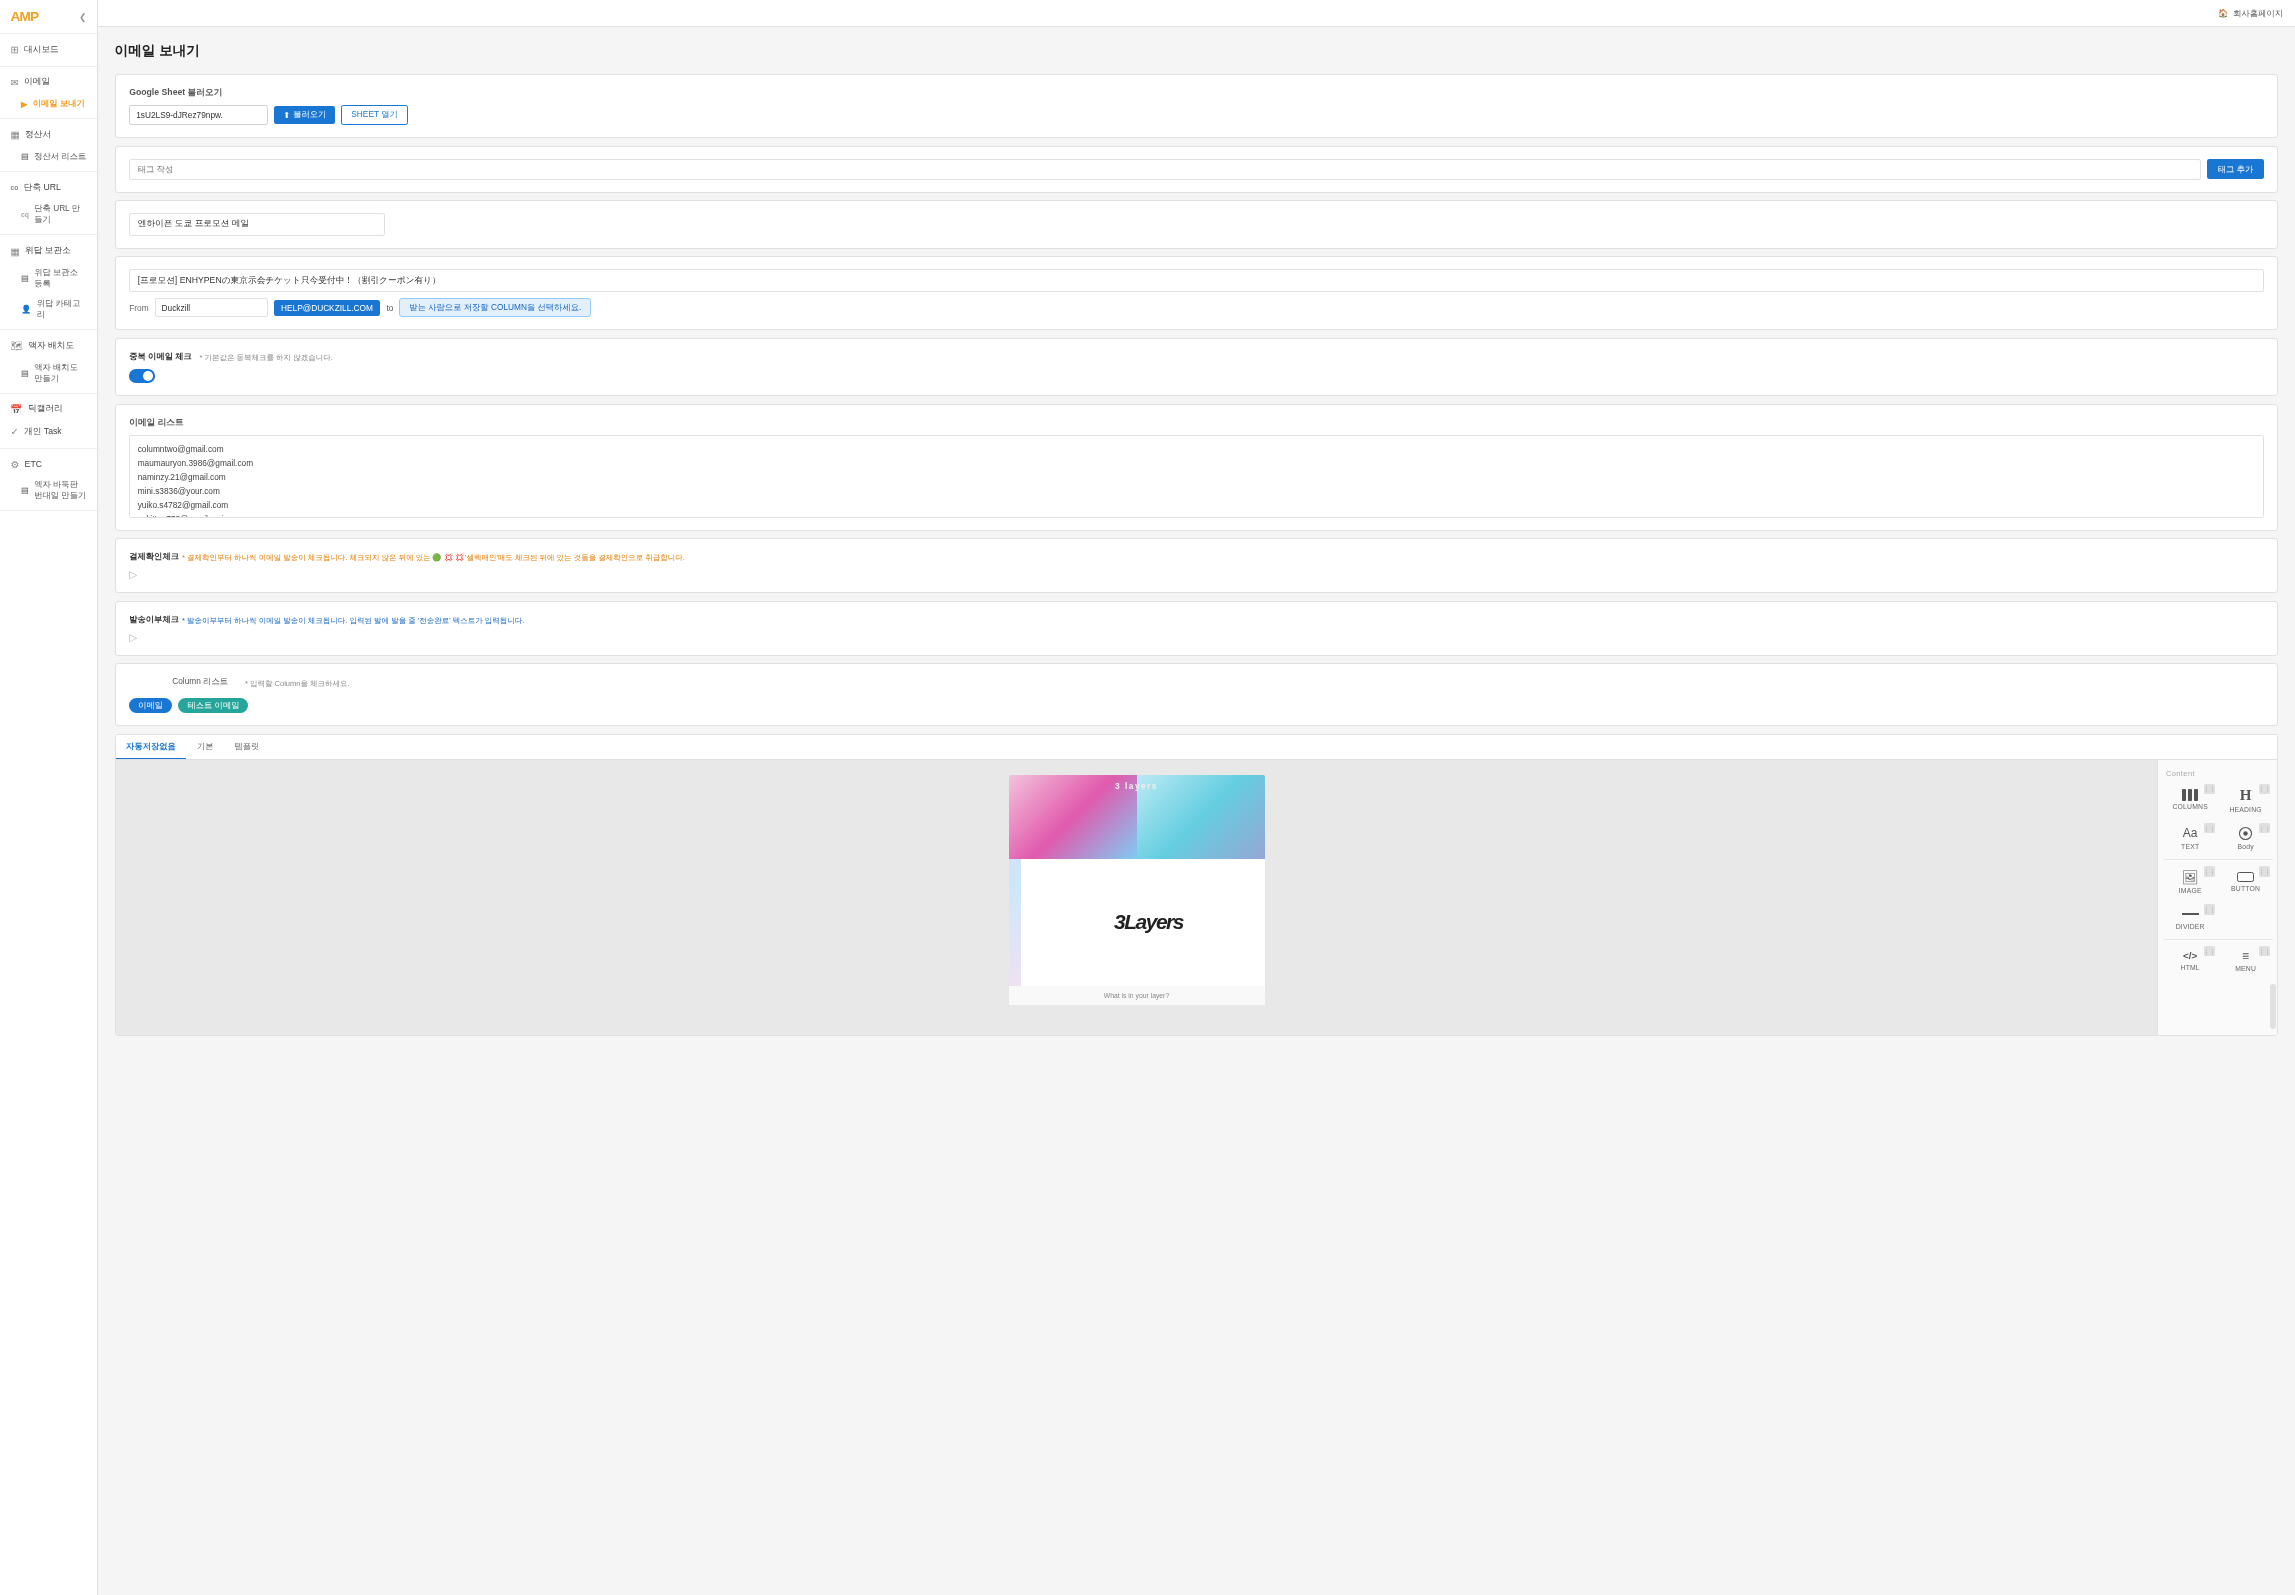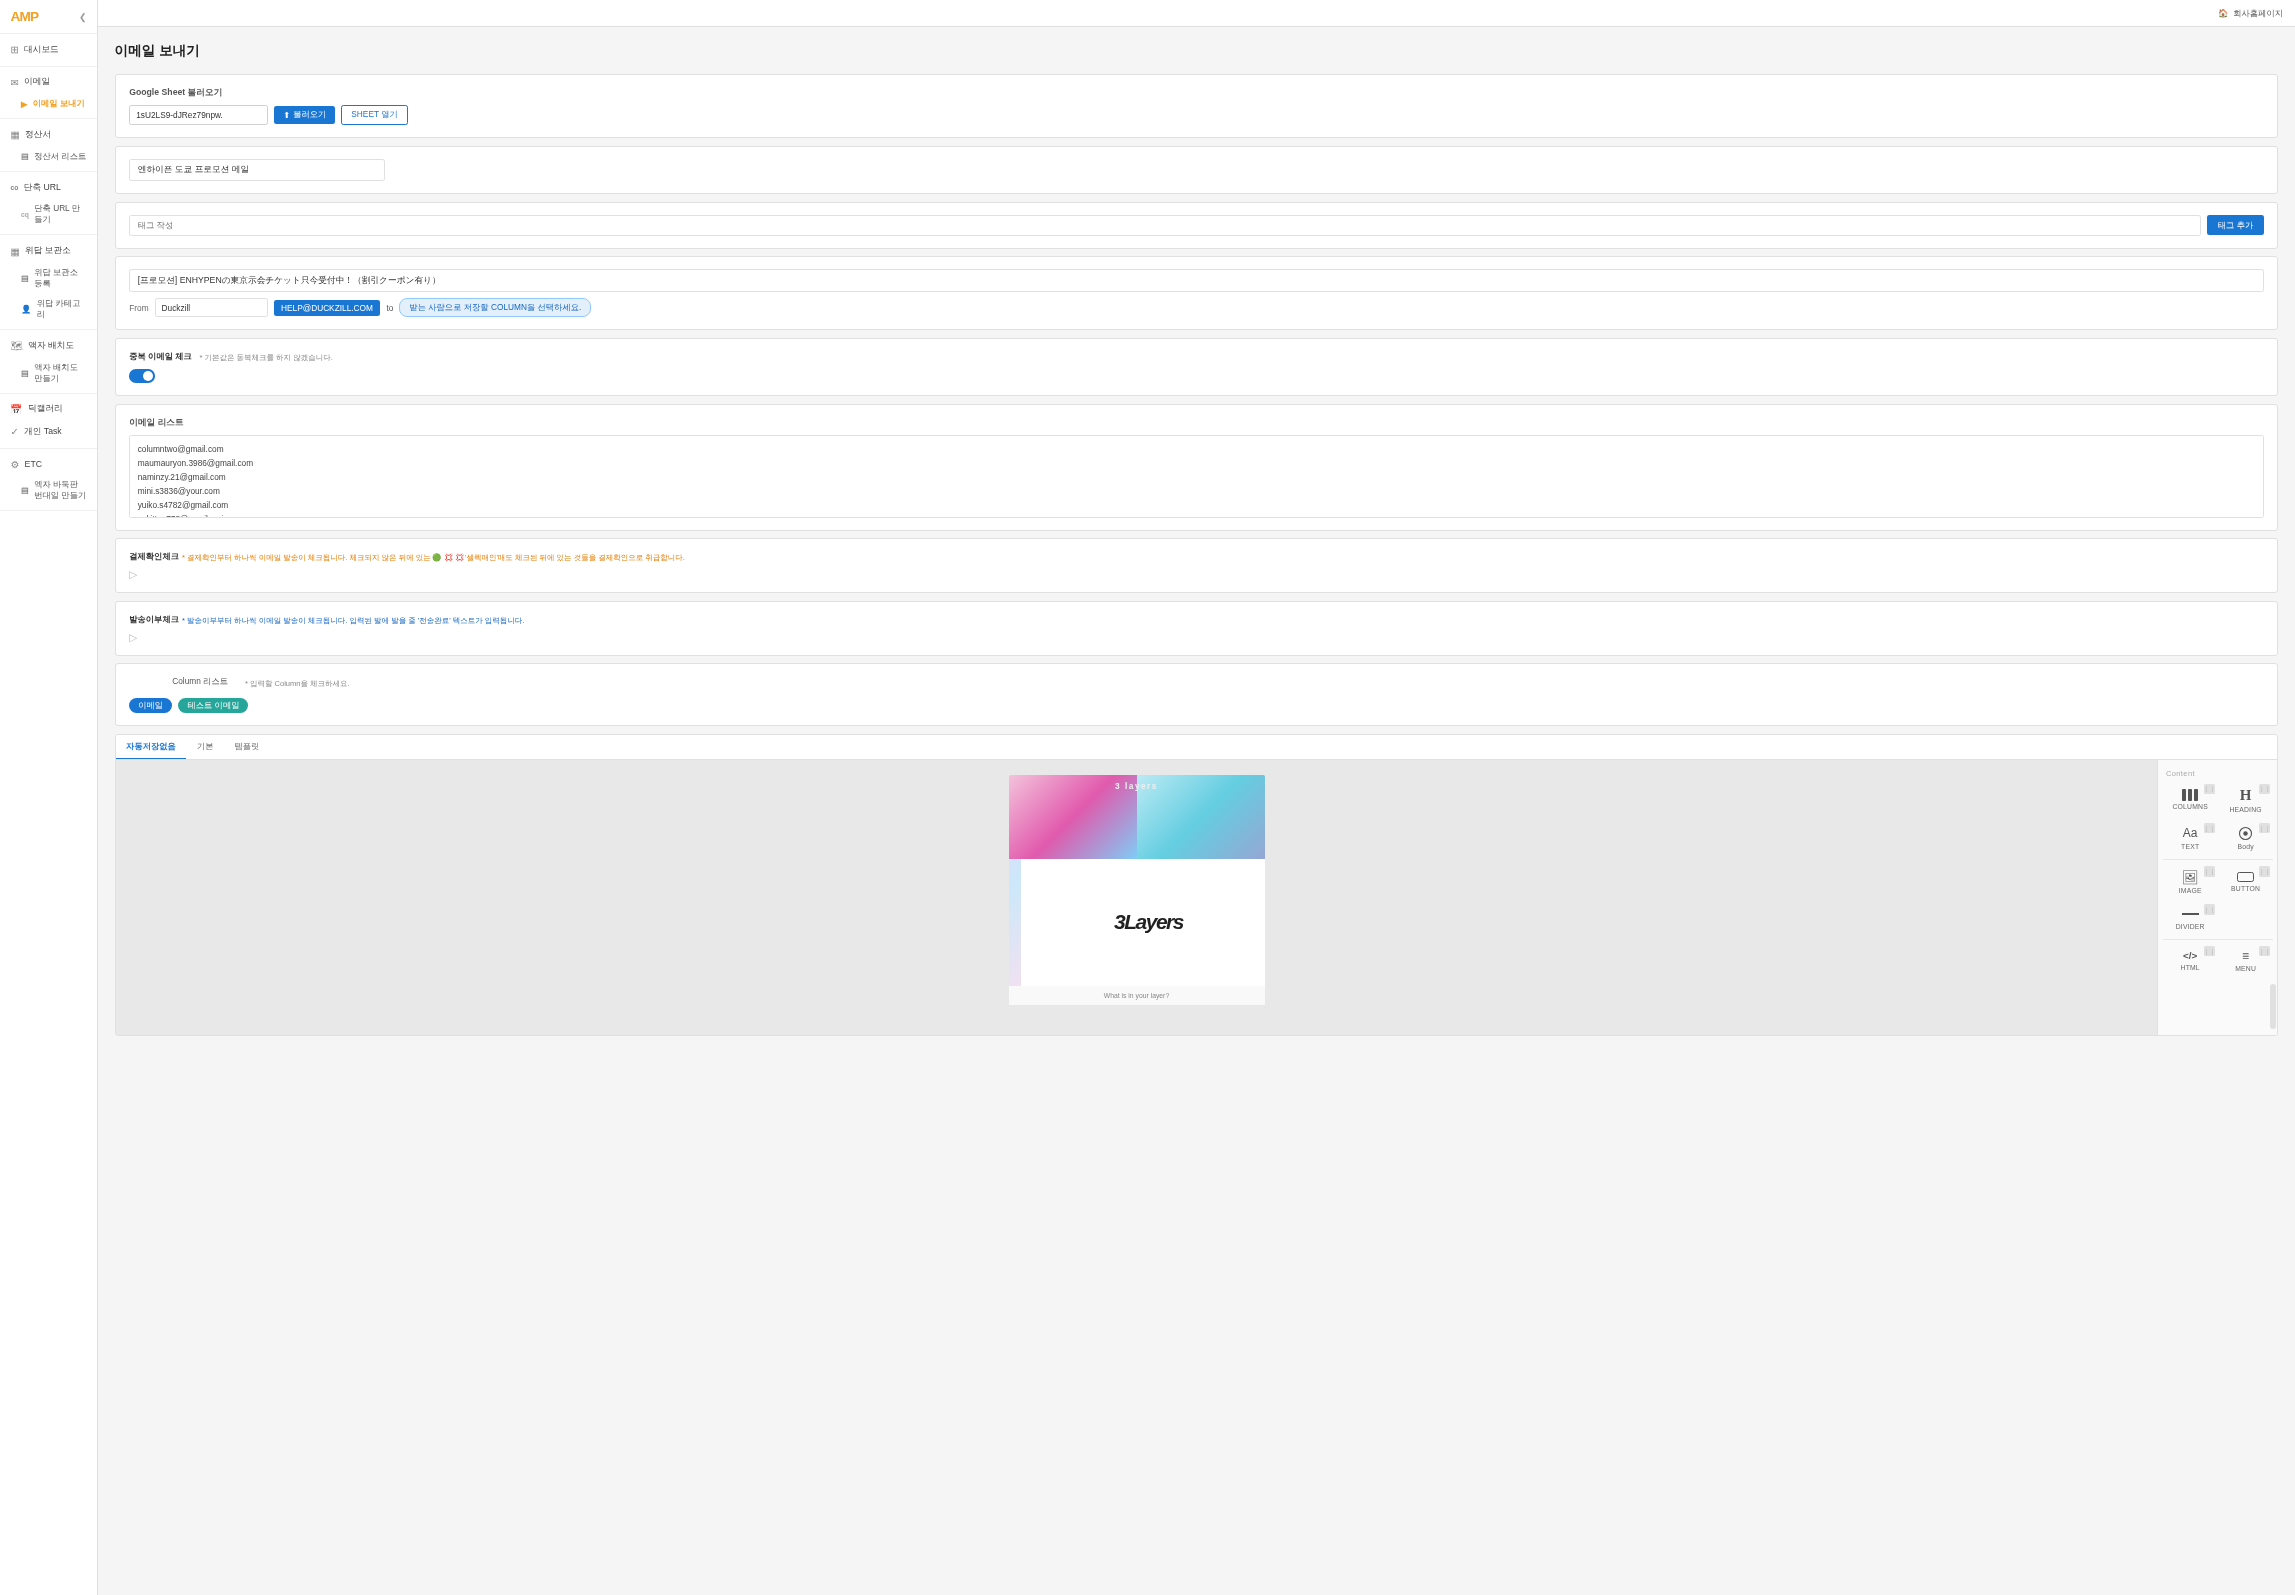--- a/index.html
+++ b/index.html
@@ -214,21 +214,21 @@
       color: #fff;
       border-radius: 2.3px;
       padding: 3px 7.5px;
       font-size: 8.3px;
     }
     .to-label { font-size: 8.3px; color: #555; }
     .btn-columns {
       background: #e3f0fb;
       color: #1565c0;
       border: 0.8px solid #90caf9;
-      border-radius: 8px;
+      border-radius: 3px;
       padding: 3px 9px;
       font-size: 8.3px;
       cursor: pointer;
     }
 
     
     .toggle-row {
       display: flex;
       align-items: center;
       gap: 6px;
@@ -513,28 +513,28 @@
         <input class="sheet-input" type="text" value="1sU2LS9-dJRez79npw." style="">
         <button class="btn-blue">
           <span>⬆</span>
           <span>불러오기</span>
         </button>
         <button class="btn-blue-outline">SHEET 열기</button>
       </div>
     </div>
 
     <div class="card">
-      <input class="email-name-input" type="text" value="엔하이픈 도쿄 프로모션 메일" style="">
-    </div>
-
-    <div class="card">
       <div class="tag-row">
         <input class="tag-input" type="text" placeholder="태그 작성" style="">
         <button class="btn-tag">태그 추가</button>
       </div>
+    </div>
+
+    <div class="card">
+      <input class="email-name-input" type="text" value="엔하이픈 도쿄 프로모션 메일" style="">
     </div>
 
     <div class="card">
       <input class="subject-input" type="text" value="[프로모션] ENHYPENの東京示会チケット只今受付中！（割引クーポン有り）" style="">
       <div class="from-row">
         <span class="from-label">From</span>
         <input class="from-name-input" type="text" value="Duckzill" style="">
         <span class="from-email-badge">HELP@DUCKZILL.COM</span>
         <span class="to-label">to</span>
         <button class="btn-columns">받는 사람으로 저장할 COLUMN을 선택하세요.</button>

